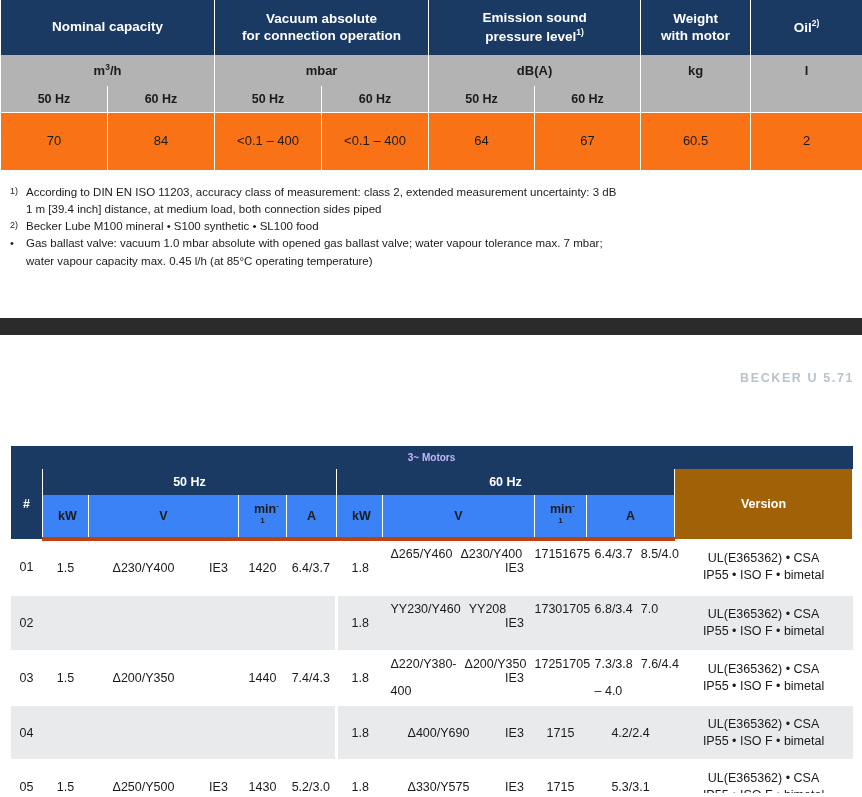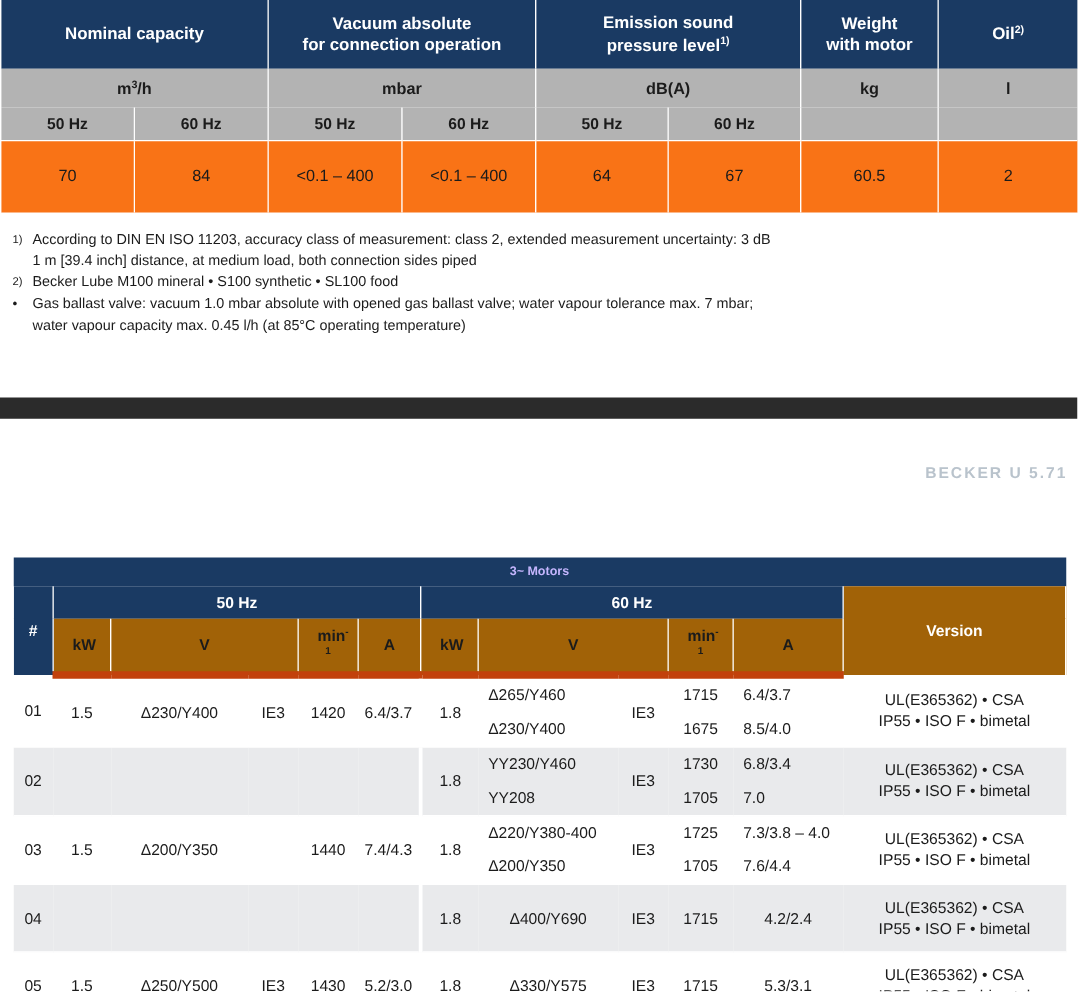--- a/index.html
+++ b/index.html
@@ -139,40 +139,40 @@
   .mt-h1 td {
     background: #1a3a63;
     color: #ffffff;
     font-size: 12.5px;
     font-weight: 700;
     padding: 6px 0;
     border-left: 1px solid #ffffff;
     border-right: 1px solid #ffffff;
   }
   .mt-h2 td {
-    background: #a16207;
+    background: #3b82f6;
     color: #1b1b1b;
     font-size: 12.5px;
     font-weight: 700;
     padding: 6px 15px;
     border-left: 1px solid #ffffff;
     border-right: 1px solid #ffffff;
-    border-bottom: 6px solid #c2410c;
+    border-bottom: 4px solid #c2410c;
   }
   .data-row td {
     font-size: 12.5px;
     padding: 0;
     height: 54px;
     border-bottom: 1px solid #ffffff;
   }
   .row-white td { background: #ffffff; }
   .row-grey td { background: #e9eaec; }
   .cell-split {
     display: flex;
-    flex-direction: column;
+    flex-direction: row;
     justify-content: flex-start;
     height: 54px;
   }
   .cell-split > div {
     height: 27px;
     line-height: 27px;
   }
   .left-pad { text-align: left; padding-left: 8px; }
   .version-cell {
     text-align: left;

